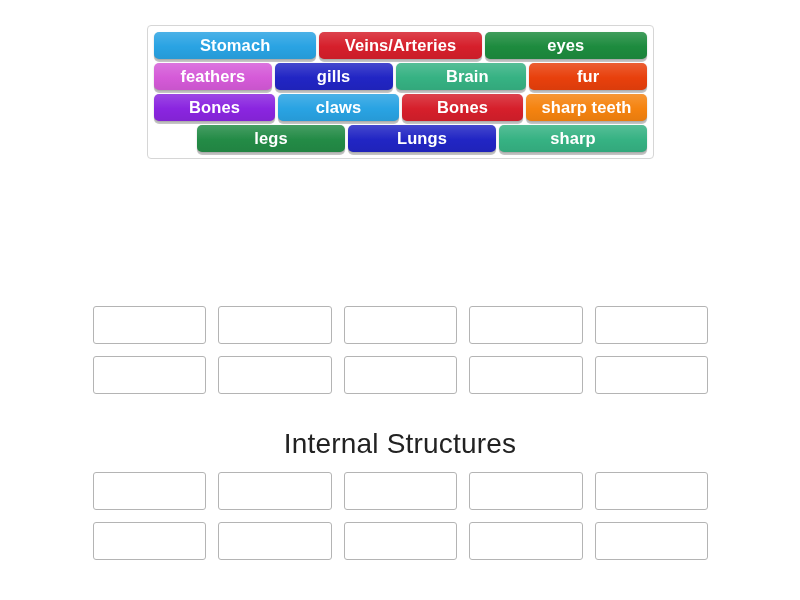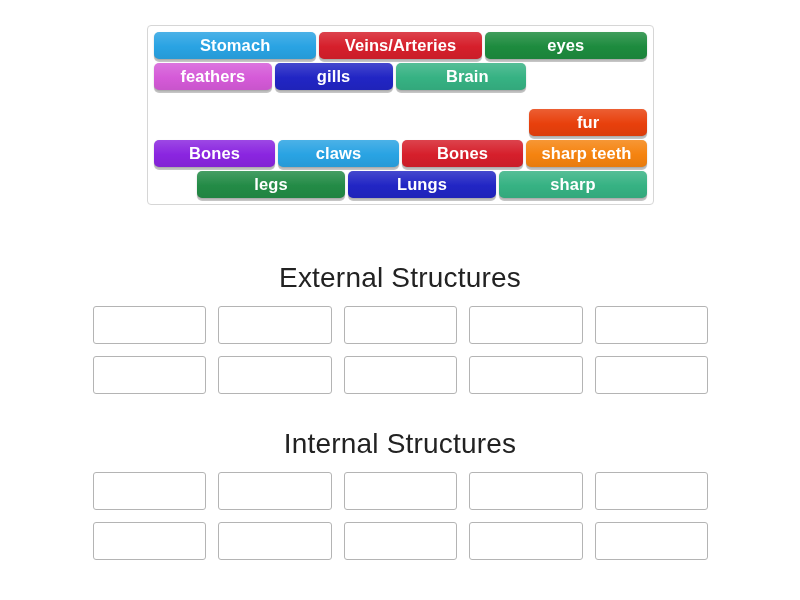--- a/index.html
+++ b/index.html
@@ -111,39 +111,38 @@
     <div class="tile-row">
       <div class="tile" style="background-color: rgb(41, 163, 227);">Stomach</div>
       <div class="tile" style="background-color: rgb(214, 31, 43);">Veins/Arteries</div>
       <div class="tile" style="background-color: rgb(29, 139, 62);">eyes</div>
     </div>
 
     <div class="tile-row">
       <div class="tile" style="background-color: rgb(213, 90, 216);">feathers</div>
       <div class="tile" style="background-color: rgb(33, 37, 196);">gills</div>
       <div class="tile" style="background-color: rgb(54, 178, 131); padding-left: 16px;">Brain</div>
-      <div class="tile" style="background-color: rgb(232, 64, 12); margin-top: 46px;">fur</div>
+      <div class="tile" style="background-color: rgb(232, 64, 12);">fur</div>
     </div>
 
     <div class="tile-row">
       <div class="tile" style="background-color: rgb(138, 37, 224);">Bones</div>
       <div class="tile" style="background-color: rgb(41, 163, 227);">claws</div>
       <div class="tile" style="background-color: rgb(214, 31, 43);">Bones</div>
       <div class="tile" style="background-color: rgb(245, 131, 15);">sharp teeth</div>
     </div>
 
     <div class="tile-row">
       <div class="tile" style="background-color: rgb(35, 139, 70);">legs</div>
       <div class="tile" style="background-color: rgb(33, 37, 196);">Lungs</div>
       <div class="tile" style="background-color: rgb(54, 178, 131);">sharp</div>
     </div>
 
   </div>
 
-  <div class="section-title" id="title-external">External Structures</div>
 
   <div class="dropzone-group" id="zones-external">
     <div class="zone-row">
       <div class="drop-zone"></div>
       <div class="drop-zone"></div>
       <div class="drop-zone"></div>
       <div class="drop-zone"></div>
       <div class="drop-zone"></div>
     </div>
     <div class="zone-row">

